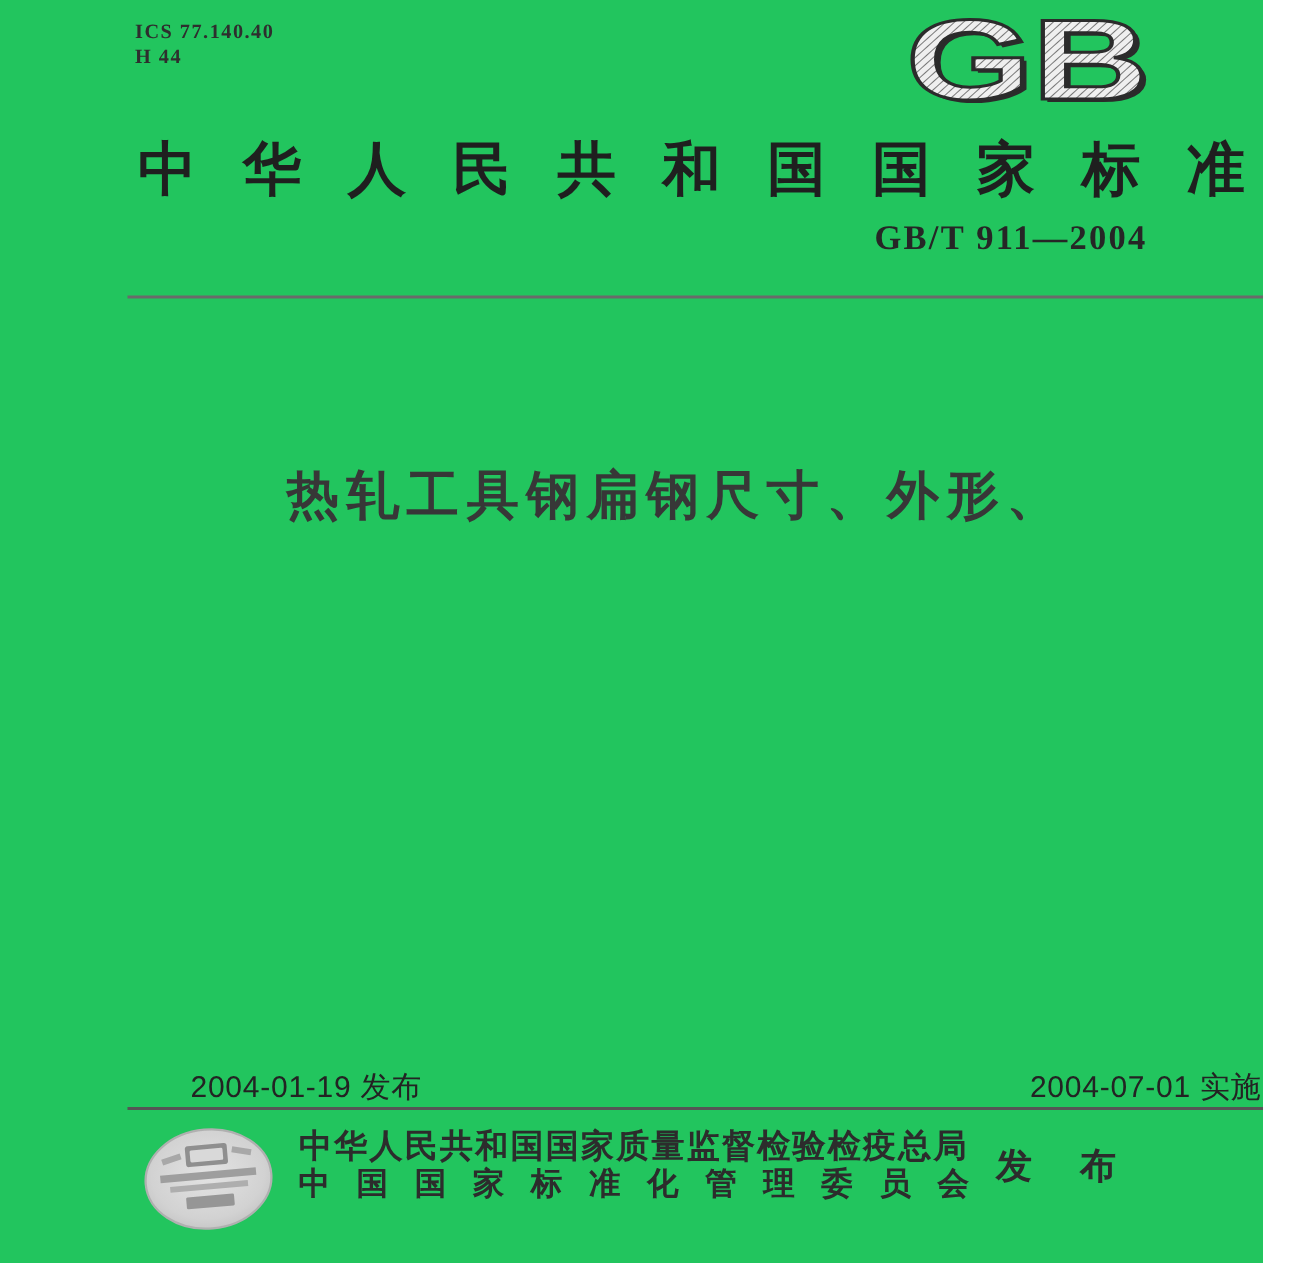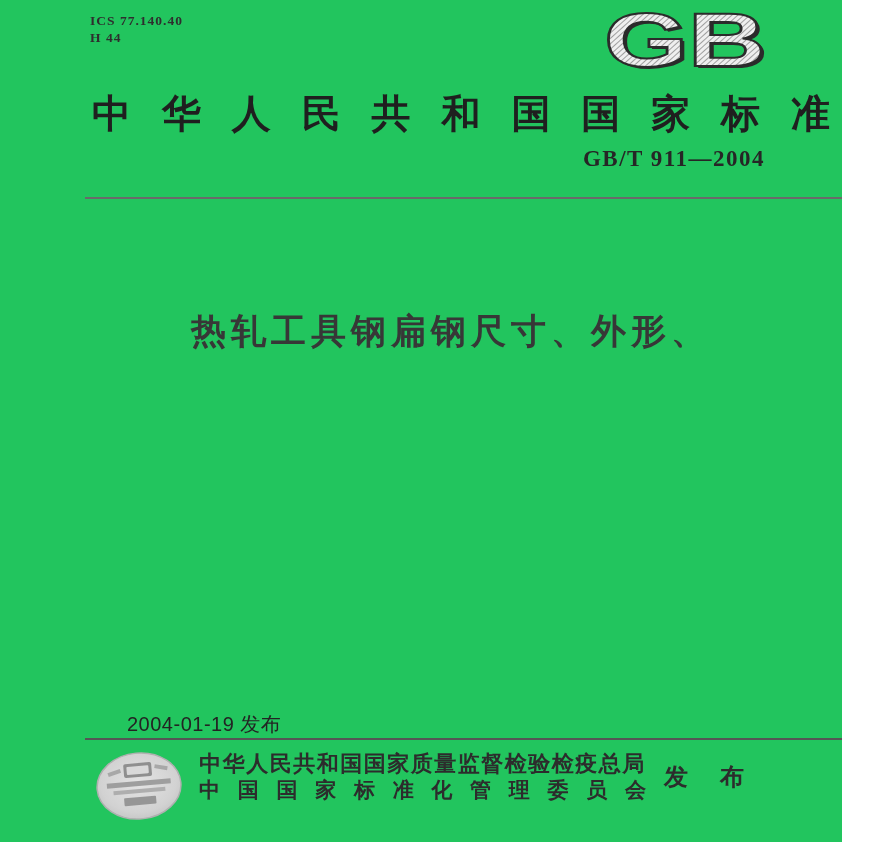--- a/index.html
+++ b/index.html
@@ -204,20 +204,21 @@
   </div>
 
   <div class="rule-top"></div>
 
   <div class="main-title">
     <div class="zh1">热轧工具钢扁钢尺寸、外形、</div>
   </div>
 
   <div class="dates-row">
     <span class="date-issue">2004-01-19 发布</span>
+    <span class="date-impl">2004-07-01 实施</span>
   </div>
 
   <div class="rule-bottom"></div>
 
   <svg class="seal" viewBox="0 0 88 74" aria-hidden="true">
     <defs>
       <radialGradient id="sealg" cx="50%" cy="45%" r="60%">
         <stop offset="0%" stop-color="#e3e3e3"></stop>
         <stop offset="75%" stop-color="#d2d2d2"></stop>
         <stop offset="100%" stop-color="#c3c3c3"></stop>

